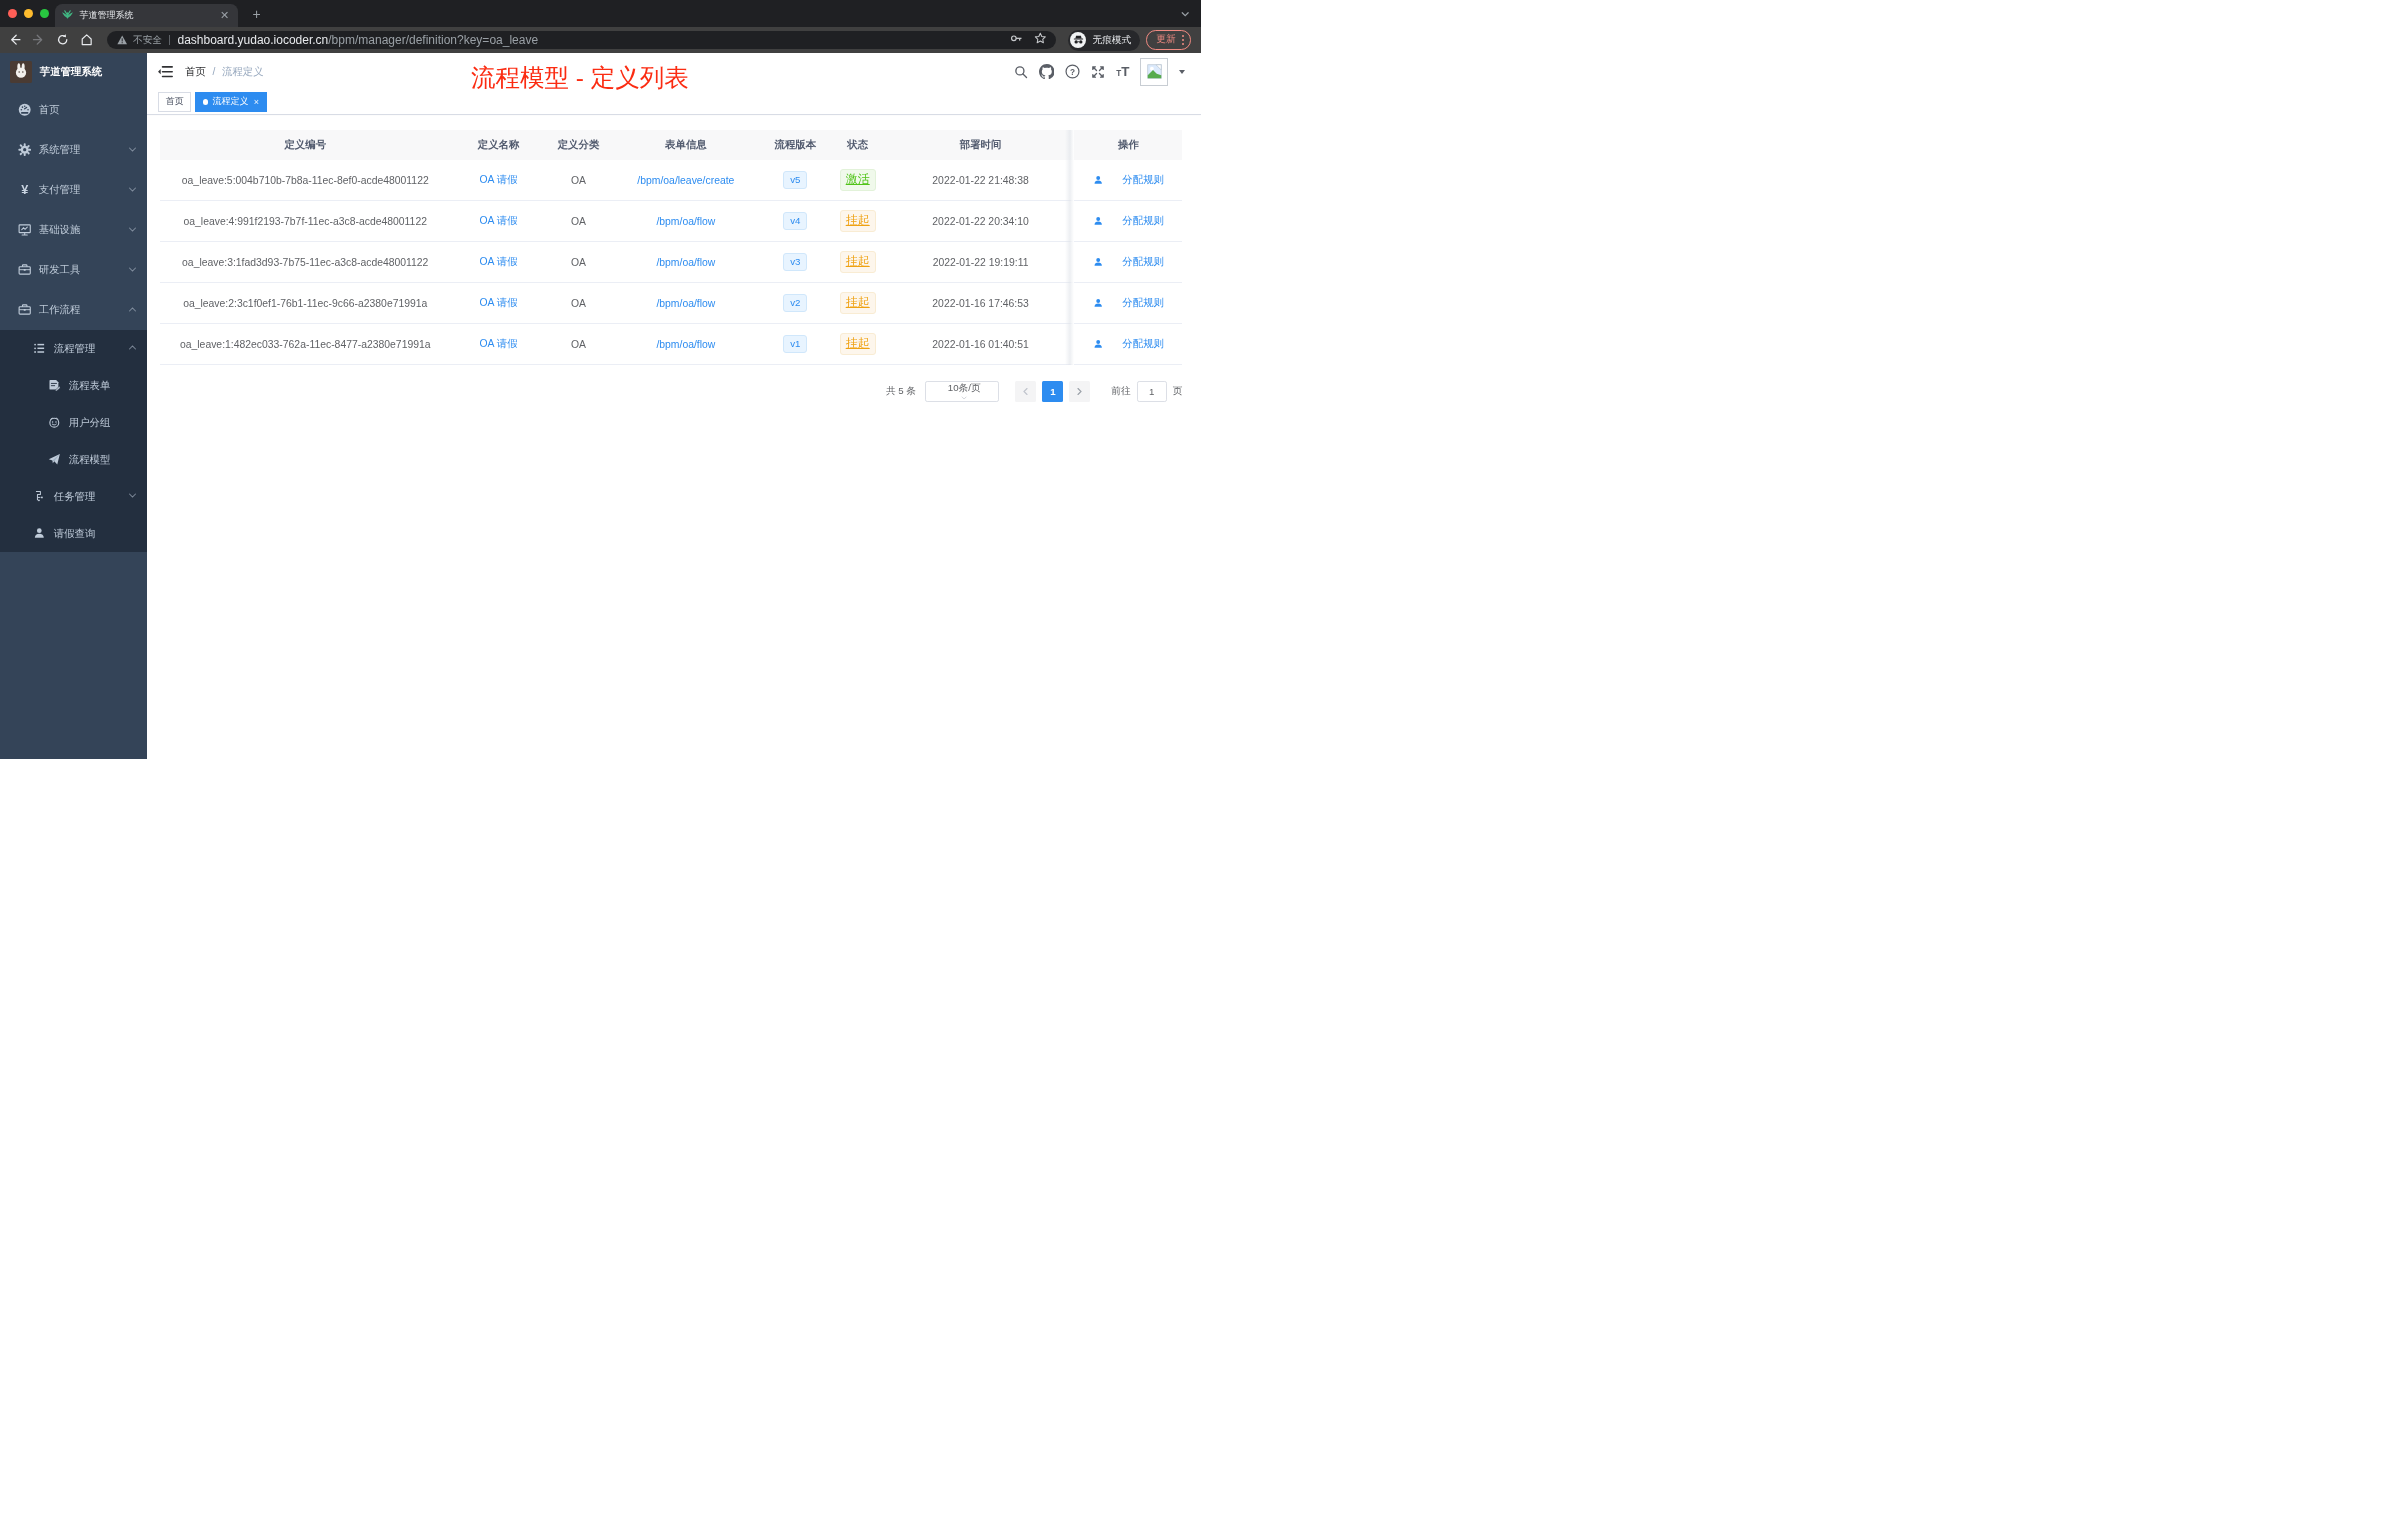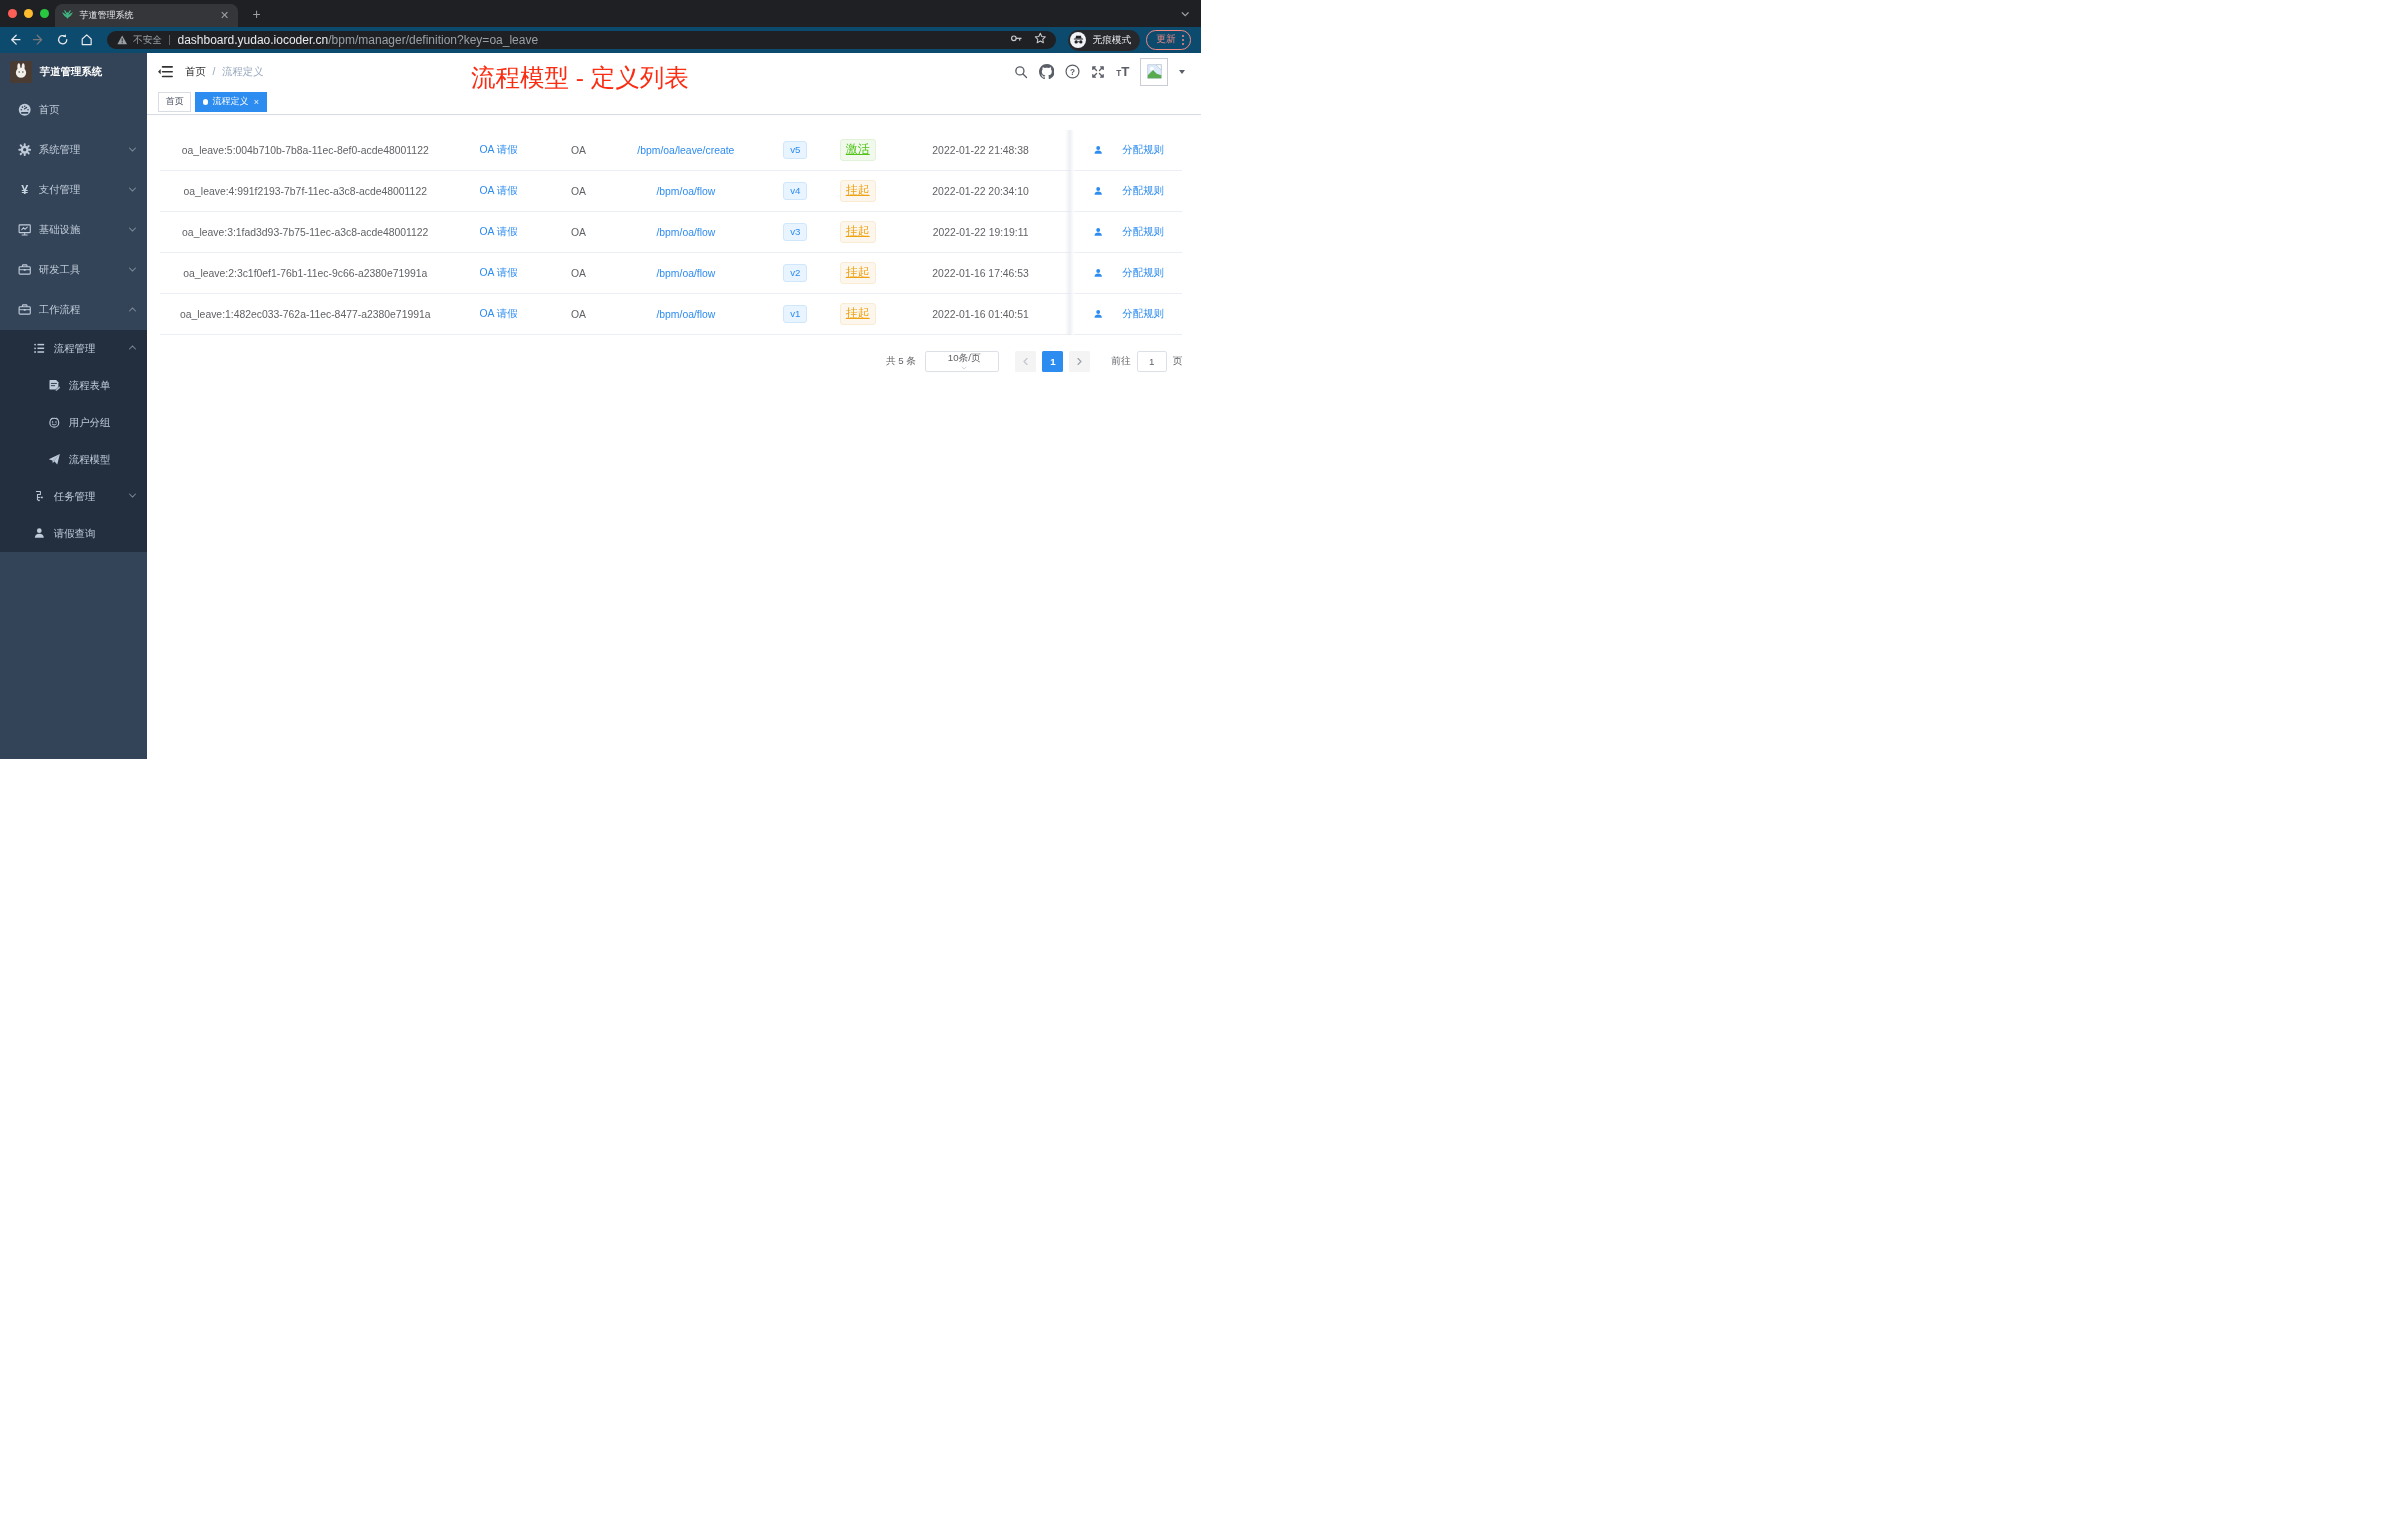--- a/index.html
+++ b/index.html
@@ -10,21 +10,21 @@
   .tabstrip { position:absolute; top:0; left:0; right:0; height:27px; background:#1f2023; }
   .traffic { position:absolute; top:9px; left:8.2px; display:flex; gap:6.7px; }
   .traffic span { width:9px; height:9px; border-radius:50%; display:block; }
   .tl-red{background:#ff5f57}.tl-yellow{background:#febc2e}.tl-green{background:#28c840}
   .tab { position:absolute; left:55px; top:3.7px; width:183px; height:23px; background:#35363a;
          border-radius:7.4px 7.4px 0 0; display:flex; align-items:center; padding:0 7.4px; }
   .tab-title { color:#e8eaed; font-size:9px; margin-left:6px; flex:1; white-space:nowrap; overflow:hidden; }
   .tab-close { color:#9aa0a6; font-size:11px; cursor:default; padding:0 1.5px; }
   .newtab { position:absolute; left:247px; top:5.2px; color:#9aa0a6; font-size:14px; line-height:19.3px; width:19.3px; text-align:center; }
   .strip-chevron { position:absolute; right:10.4px; top:8.2px; }
-  .toolbar { position:absolute; top:27px; left:0; right:0; height:26px; background:#0c4a6e;
+  .toolbar { position:absolute; top:27px; left:0; right:0; height:26px; background:#404040;
              display:flex; align-items:center; padding-left:8.2px; }
   .nav-btn { width:13.4px; height:13.4px; margin-right:10.4px; display:flex; align-items:center; justify-content:center; }
   .addr { height:18.6px; width:949px; margin-left:3.7px; background:#1f2023; border-radius:9.7px;
           display:flex; align-items:center; padding:0 9px 0 10.4px; }
   .addr-sec { display:flex; align-items:center; gap:5.2px; color:#9aa0a6; font-size:9.7px; }
   .addr-divider { width:0.7px; height:10.4px; background:#5f6368; margin:0 7.4px; }
   .addr-url { font-size:12px; color:#e8eaed; flex:1; white-space:nowrap; overflow:hidden; }
   .addr-url .path { color:#9aa0a6; }
   .addr-icons { display:flex; align-items:center; gap:12px; }
   .incog { margin-left:12px; height:21px; background:#27282b; border-radius:10.4px; display:flex;
@@ -469,20 +469,30 @@
           <span>首页</span>
         </span>
       <span class="tag active">
         <span class="dot"></span>
         <span>流程定义</span>
         <span class="tclose">×</span>
       </span>
     </div>
 
     <div class="table">
+      <div class="thead">
+        <span class="cell c0">定义编号</span>
+        <span class="cell c1">定义名称</span>
+        <span class="cell c2">定义分类</span>
+        <span class="cell c3">表单信息</span>
+        <span class="cell c4">流程版本</span>
+        <span class="cell c5">状态</span>
+        <span class="cell c6">部署时间</span>
+        <span class="cell c7">操作</span>
+      </div>
 
       <div class="trow">
         <span class="cell c0">oa_leave:5:004b710b-7b8a-11ec-8ef0-acde48001122</span>
         <span class="cell c1"><a class="link">OA 请假</a></span>
         <span class="cell c2">OA</span>
         <span class="cell c3"><a class="link">/bpm/oa/leave/create</a></span>
         <span class="cell c4"><span class="v-badge">v5</span></span>
         <span class="cell c5"><span class="st-badge st-success">激活</span></span>
         <span class="cell c6">2022-01-22 21:48:38</span>
         <span class="cell c7"><span class="op-link">

